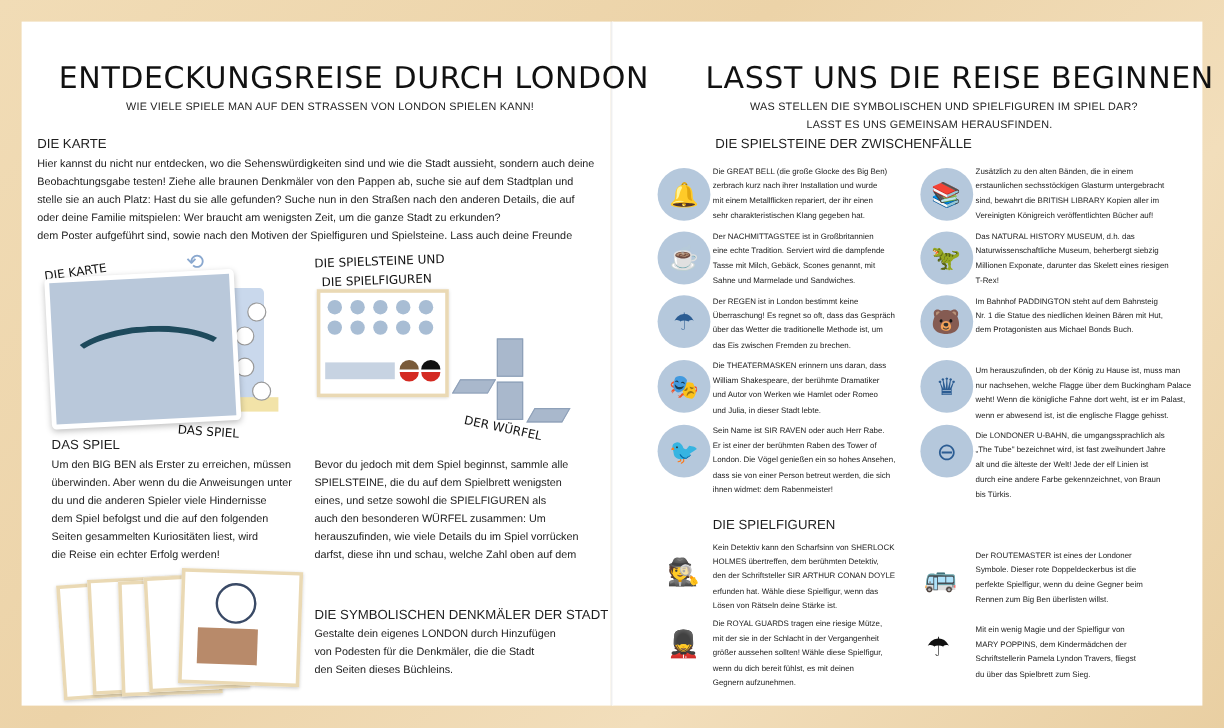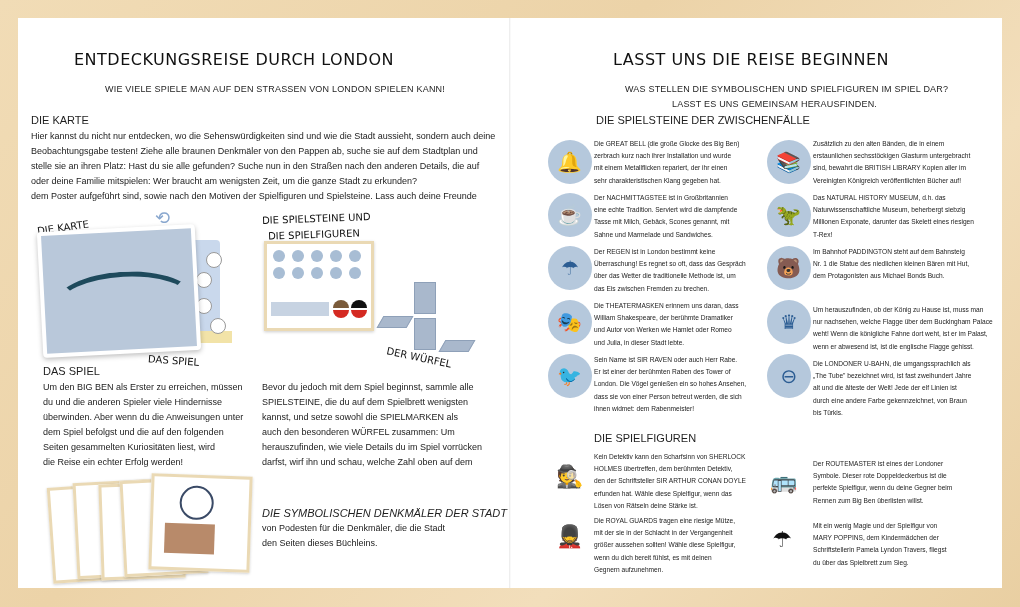--- a/index.html
+++ b/index.html
@@ -8,21 +8,21 @@
     background: linear-gradient(135deg,#f1dcb6 0%,#ecd3a8 40%,#f2debb 70%,#e9cfa2 100%);
     font-family: "Liberation Sans", sans-serif;
     color:#1e1e1e;
     position:relative;
   }
   .page { position:absolute; top:18px; height:570px; background:#fff; }
   .page-left { left:18px; width:491px; }
   .page-right { left:510px; width:492px; }
   .gutter { position:absolute; left:509px; top:18px; width:2px; height:570px; background:linear-gradient(90deg,#e8e8e8,#fff); }
 
-  .big-title { position:absolute; font-family:"DejaVu Sans", sans-serif; font-size:16px; letter-spacing:0.5px; font-weight:normal; white-space:nowrap; color:#111;margin-left:25px; }
+  .big-title { position:absolute; font-family:"DejaVu Sans", sans-serif; font-size:25px; letter-spacing:0.5px; font-weight:normal; white-space:nowrap; color:#111; }
   .subtitle { position:absolute; font-size:9px; letter-spacing:0.2px; white-space:nowrap; text-align:center; }
   .sec-head { position:absolute; font-size:11px; white-space:nowrap; }
   .body-text { position:absolute; font-size:9px; line-height:15px; color:#222; }
   .hand-label { position:absolute; font-family:"DejaVu Sans", sans-serif; font-size:10px; white-space:nowrap; color:#111; }
 
   
   .map-card { position:absolute; left:40px; top:228px; width:150px; height:118px; background:#b9c8da; border:4px solid #fff; box-shadow:0 2px 5px rgba(0,0,0,0.25); transform:rotate(-3deg); border-radius:4px; overflow:hidden; }
   .river { position:absolute; left:10px; top:40px; width:130px; height:50px; border:5px solid #1e4a5c; border-color:#1e4a5c transparent transparent transparent; border-radius:50%; }
   .board-strip { position:absolute; left:180px; top:240px; width:40px; height:100px; background:#c9d8ec; border-radius:4px; }
   .board-base { position:absolute; left:150px; top:331px; width:82px; height:12px; background:#f2e3a8; }
@@ -46,21 +46,21 @@
 <div class="page page-right"></div>
 <div class="gutter"></div>
 
 <div class="big-title" style="left:49px;top:50px;">ENTDECKUNGSREISE DURCH LONDON</div>
 <div class="subtitle" style="left:105px;top:84px;text-align:right;">WIE VIELE SPIELE MAN AUF DEN STRASSEN VON LONDON SPIELEN KANN!</div>
 
 <div class="sec-head" style="left:31px;top:114px;">DIE KARTE</div>
 <div class="body-text" style="left:31px;top:129px;width:470px;">
   <div>Hier kannst du nicht nur entdecken, wo die Sehenswürdigkeiten sind und wie die Stadt aussieht, sondern auch deine</div>
   <div>Beobachtungsgabe testen! Ziehe alle braunen Denkmäler von den Pappen ab, suche sie auf dem Stadtplan und</div>
-  <div>stelle sie an ihren Platz: Hast du sie alle gefunden? Suche nun in den Straßen nach den anderen Details, die auf</div>
+  <div>stelle sie an auch Platz: Hast du sie alle gefunden? Suche nun in den Straßen nach den anderen Details, die auf</div>
   <div>oder deine Familie mitspielen: Wer braucht am wenigsten Zeit, um die ganze Stadt zu erkunden?</div>
   <div>dem Poster aufgeführt sind, sowie nach den Motiven der Spielfiguren und Spielsteine. Lass auch deine Freunde</div>
 </div>
 
 <div class="hand-label" style="left:37px;top:222px;transform:rotate(-8deg);">DIE KARTE</div>
 <div class="arrow">⟲</div>
 <div class="board-strip"></div>
 <div class="board-base"></div>
 <div class="spot" style="left:172px;top:250px;"></div>
 <div class="spot" style="left:206px;top:252px;"></div>
@@ -94,49 +94,50 @@
 
 <div class="cube" style="left:414px;top:282px;width:20px;height:30px;"></div>
 <div class="cube" style="left:414px;top:318px;width:20px;height:30px;"></div>
 <div class="cube" style="left:380px;top:316px;width:28px;height:10px;transform:skewX(-30deg);"></div>
 <div class="cube" style="left:442px;top:340px;width:28px;height:10px;transform:skewX(-30deg);"></div>
 <div class="hand-label" style="left:386px;top:352px;transform:rotate(12deg);">DER WÜRFEL</div>
 
 <div class="sec-head" style="left:43px;top:365px;">DAS SPIEL</div>
 <div class="body-text" style="left:43px;top:380px;width:210px;">
   <div>Um den BIG BEN als Erster zu erreichen, müssen</div>
+  <div>überwinden. Aber wenn du die Anweisungen unter</div>
   <div>du und die anderen Spieler viele Hindernisse</div>
-  <div>überwinden. Aber wenn du die Anweisungen unter</div>
   <div>dem Spiel befolgst und die auf den folgenden</div>
   <div>Seiten gesammelten Kuriositäten liest, wird</div>
   <div>die Reise ein echter Erfolg werden!</div>
 </div>
 
 <div class="body-text" style="left:262px;top:380px;width:235px;">
   <div>Bevor du jedoch mit dem Spiel beginnst, sammle alle</div>
   <div>SPIELSTEINE, die du auf dem Spielbrett wenigsten</div>
-  <div>kannst, und setze sowohl die SPIELMARKEN als</div>
+  <div>eines, und setze sowohl die SPIELFIGUREN als</div>
   <div>auch den besonderen WÜRFEL zusammen: Um</div>
   <div>herauszufinden, wie viele Details du im Spiel vorrücken</div>
-  <div>darfst, wirf ihn und schau, welche Zahl oben auf dem</div>
+  <div>darfst, diese ihn und schau, welche Zahl oben auf dem</div>
 </div>
 
 <div class="cards">
   <div class="card" style="left:0;top:10px;transform:rotate(-4deg);"></div>
   <div class="card" style="left:25px;top:6px;transform:rotate(-3deg);"></div>
   <div class="card" style="left:50px;top:8px;transform:rotate(-2deg);"></div>
   <div class="card" style="left:72px;top:4px;transform:rotate(-3deg);"></div>
   <div class="card" style="left:100px;top:0;width:95px;transform:rotate(2deg);">
     <div style="position:absolute;left:26px;top:8px;width:30px;height:30px;border:2px solid #3a4a66;border-radius:50%;"></div>
     <div style="position:absolute;left:12px;top:46px;width:50px;height:30px;background:#b88a6a;"></div>
   </div>
 </div>
 
-<div class="sec-head" style="left:262px;top:507px;font-style:italic;">DIE SYMBOLISCHEN DENKMÄLER DER STADT</div>
+<div class="sec-head" style="left:262px;top:507px;">DIE SYMBOLISCHEN DENKMÄLER DER STADT</div>
 <div class="body-text" style="left:262px;top:521px;width:235px;">
+  <div>Gestalte dein eigenes  LONDON durch Hinzufügen</div>
   <div>von Podesten für die Denkmäler, die die Stadt</div>
   <div>den Seiten dieses Büchleins.</div>
 </div>
 
 <div class="big-title" style="left:588px;top:50px;">LASST UNS DIE REISE BEGINNEN</div>
 <div class="subtitle" style="left:625px;top:84px;">WAS STELLEN DIE SYMBOLISCHEN UND SPIELFIGUREN IM SPIEL DAR?</div>
 <div class="subtitle" style="left:672px;top:99px;">LASST ES UNS GEMEINSAM HERAUSFINDEN.</div>
 <div class="sec-head" style="left:596px;top:114px;">DIE SPIELSTEINE DER ZWISCHENFÄLLE</div>
 
 <div class="token-circle" style="left:548px;top:140px;">🔔</div>

